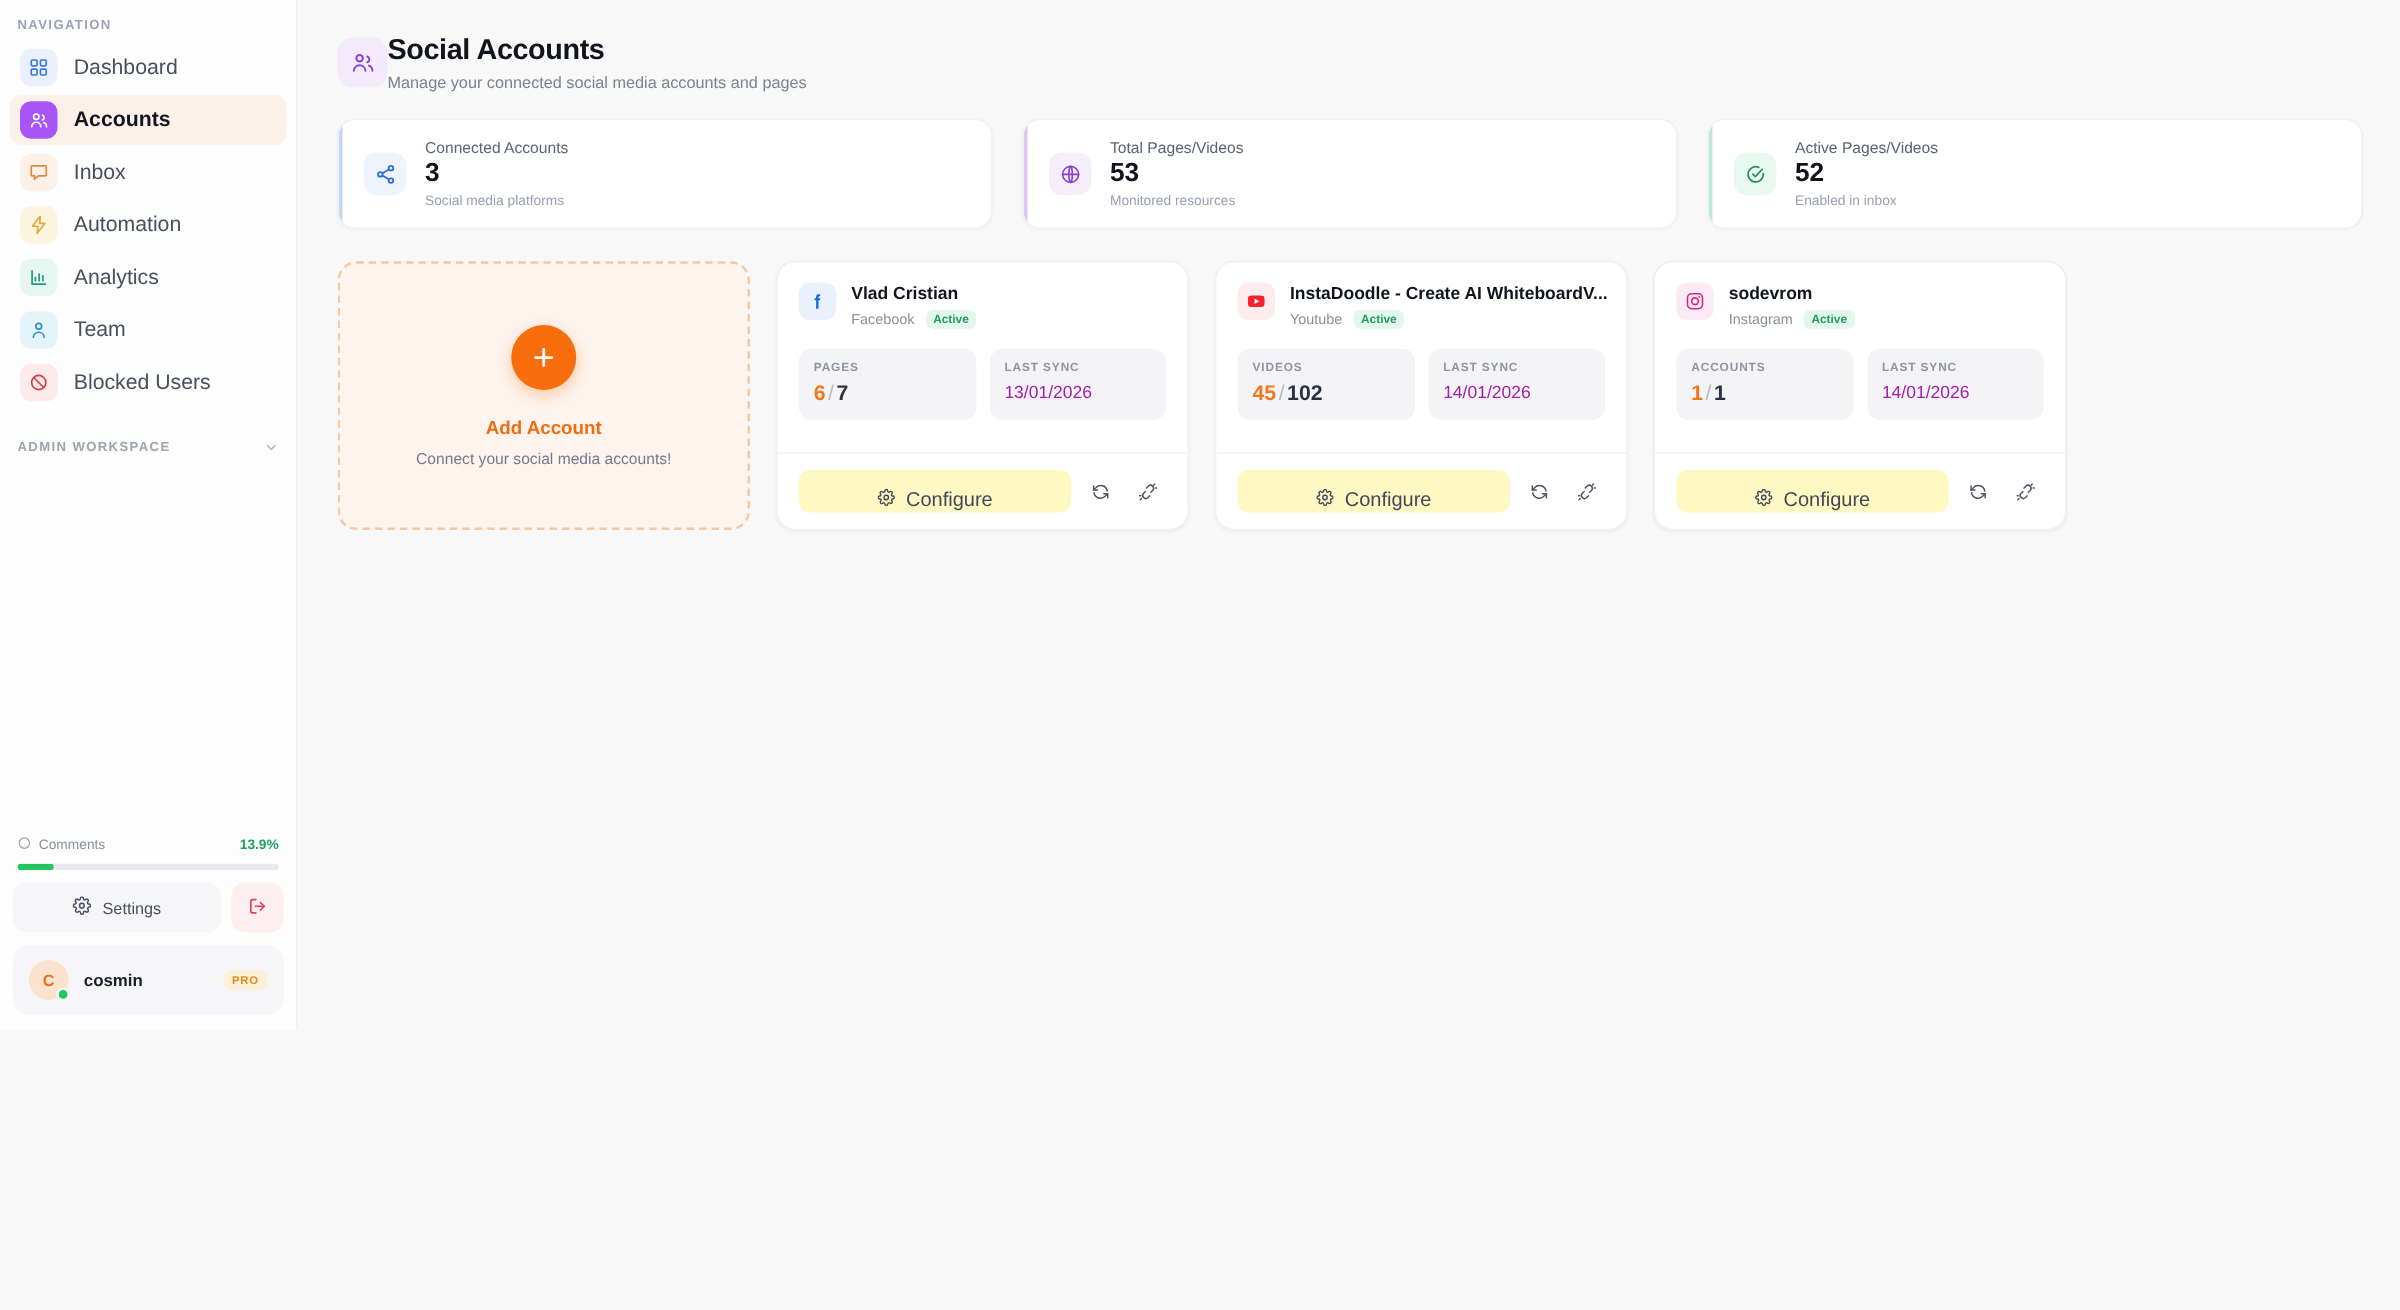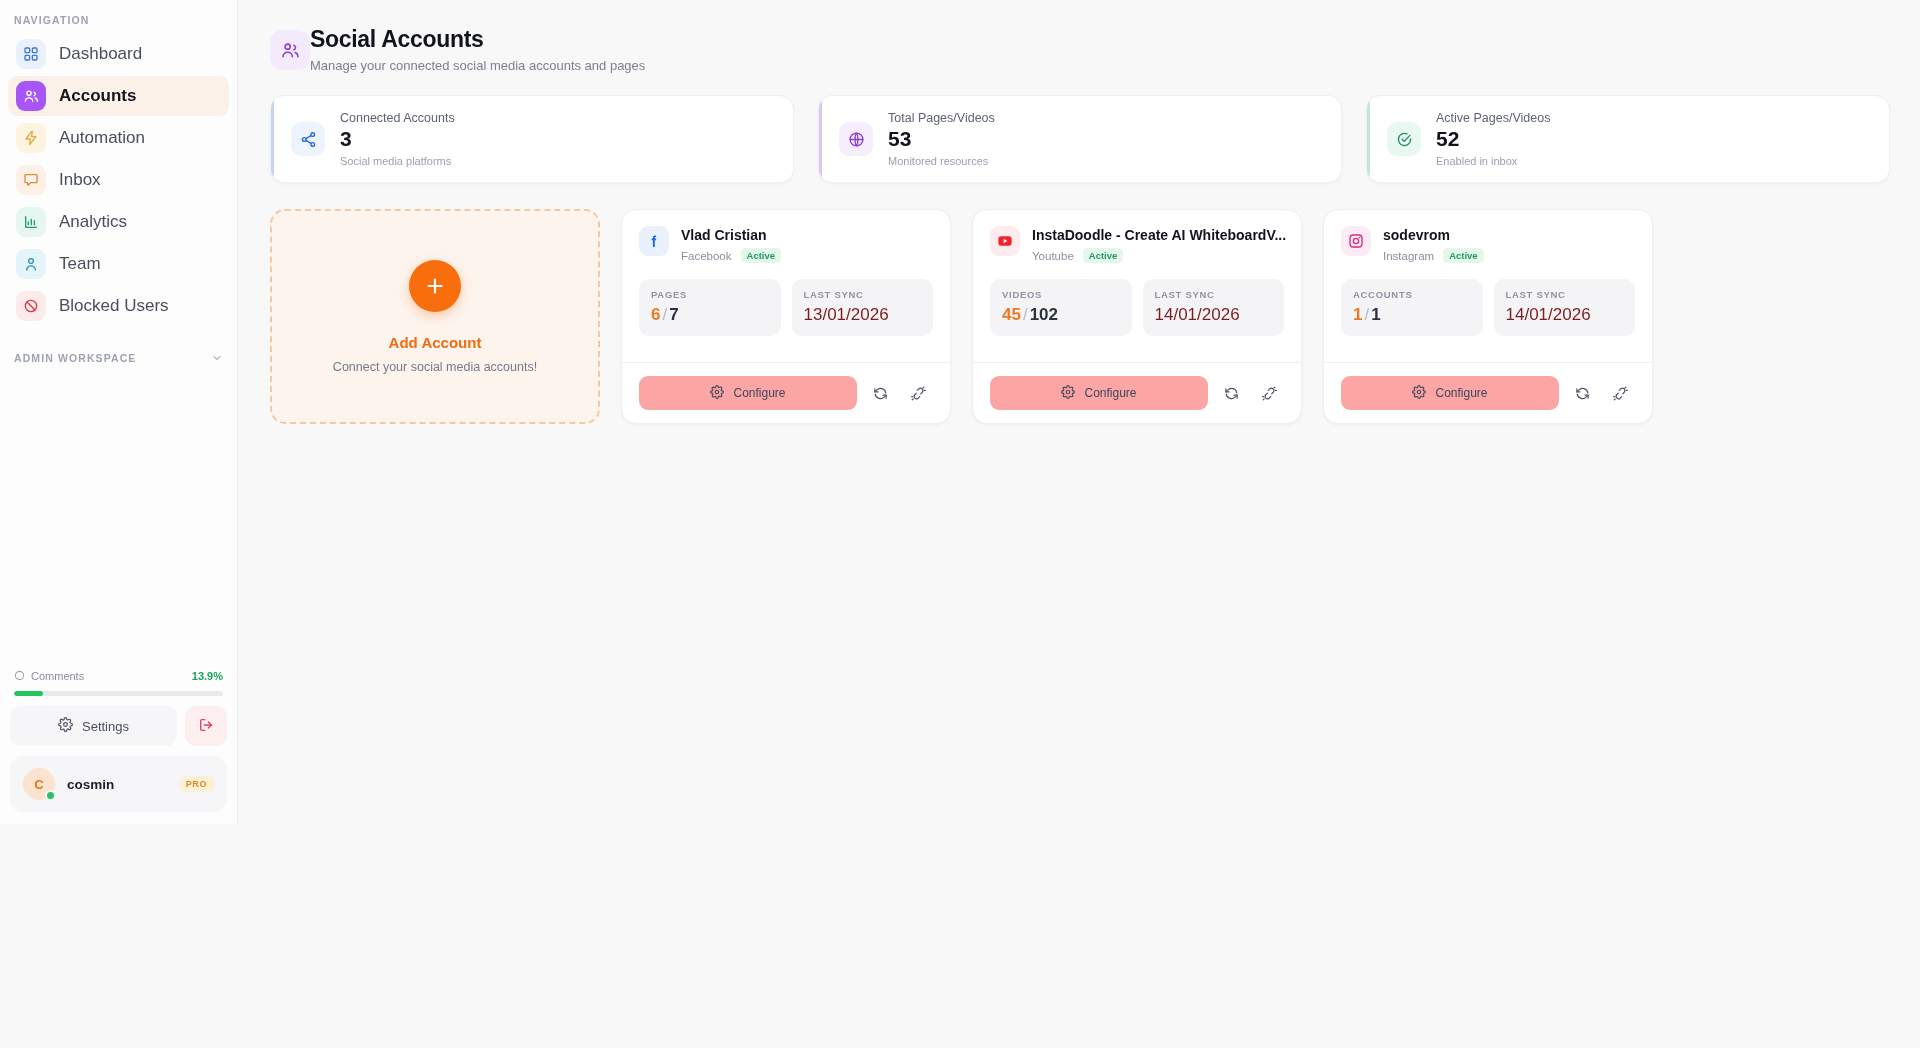--- a/index.html
+++ b/index.html
@@ -193,30 +193,30 @@
     background: #e4f7ec; border-radius: 5px; padding: 2px 6px;
   }
 
   .acct-stats { display: flex; gap: 11px; margin-top: 16px; }
   .mini-stat { flex: 1 1 0; background: #f4f4f6; border-radius: 10px; padding: 10px 12px 11px 12px; }
   .mini-label { font-size: 9.5px; font-weight: 700; letter-spacing: .7px; color: #9094a1; text-transform: uppercase; }
   .mini-value { font-size: 17px; margin-top: 5px; color: #3a3f4d; }
   .mini-value .hl { color: #f07820; font-weight: 700; }
   .mini-value .sep { color: #b6bac4; margin: 0 2px; }
   .mini-value .tot { font-weight: 700; color: #2d3240; }
-  .mini-date { font-size: 17px; margin-top: 5px; color: #7f1d1d; }
+  .mini-date { font-size: 14px; margin-top: 5px; color: #a21caf; }
 
   .acct-foot-spacer { flex: 1 1 auto; }
   .acct-divider { height: 1px; background: #f0f0f3; margin: 0 -17px; }
   .acct-actions { display: flex; align-items: center; gap: 8px; padding: 13px 0; }
   .configure-btn {
-    flex: 1 1 auto; height: 34px; border-radius: 9px; background: #fca5a5;
+    flex: 1 1 auto; height: 34px; border-radius: 9px; background: #fef9c3;
     border: none; cursor: pointer; font-family: inherit;
-    display: flex; align-items: center; justify-content: center; gap: 9px;
-    font-size: 12px; color: #42475a;
+    display: flex; align-items: flex-end; justify-content: center; gap: 9px;
+    font-size: 16px; color: #42475a;
   }
   .configure-btn svg { width: 14px; height: 14px; }
   .icon-btn {
     width: 30px; height: 30px; border: none; background: transparent;
     display: flex; align-items: center; justify-content: center;
     cursor: pointer; color: #4e5362; border-radius: 8px;
   }
   .icon-btn svg { width: 15px; height: 15px; }
 </style>
 </head>
@@ -248,35 +248,35 @@
               <circle cx="9" cy="8" r="3.2"></circle>
               <path d="M3.5 20c0-3.1 2.5-5.3 5.5-5.3s5.5 2.2 5.5 5.3"></path>
               <path d="M16.5 6.2a3 3 0 0 1 0 5.6"></path>
               <path d="M18 14.9c2 .7 3.4 2.6 3.4 5.1"></path>
             </svg>
         </span>
         <span class="nav-label">Accounts</span>
       </div>
 
       <div class="nav-item">
+        <span class="nav-icon" style="background:#fdf0e6;color:#e08a3c">
+          <svg viewBox="0 0 24 24" fill="none" stroke="currentColor" stroke-width="2" stroke-linecap="round" stroke-linejoin="round">
+              <path d="M20 4H4a1 1 0 0 0-1 1v10a1 1 0 0 0 1 1h3v4l4.5-4H20a1 1 0 0 0 1-1V5a1 1 0 0 0-1-1z"></path>
+            </svg>
+        </span>
+        <span class="nav-label">Inbox</span>
+      </div>
+
+      <div class="nav-item">
         <span class="nav-icon" style="background:#fdf4e0;color:#e0a93c">
           <svg viewBox="0 0 24 24" fill="none" stroke="currentColor" stroke-width="2" stroke-linecap="round" stroke-linejoin="round">
               <path d="M13 2 4.5 13.5H11l-1 8.5L19.5 10H13l.9-8z"></path>
             </svg>
         </span>
         <span class="nav-label">Automation</span>
-      </div>
-
-      <div class="nav-item">
-        <span class="nav-icon" style="background:#fdf0e6;color:#e08a3c">
-          <svg viewBox="0 0 24 24" fill="none" stroke="currentColor" stroke-width="2" stroke-linecap="round" stroke-linejoin="round">
-              <path d="M20 4H4a1 1 0 0 0-1 1v10a1 1 0 0 0 1 1h3v4l4.5-4H20a1 1 0 0 0 1-1V5a1 1 0 0 0-1-1z"></path>
-            </svg>
-        </span>
-        <span class="nav-label">Inbox</span>
       </div>
 
       <div class="nav-item">
         <span class="nav-icon" style="background:#e6f7f1;color:#1f9c78">
           <svg viewBox="0 0 24 24" fill="none" stroke="currentColor" stroke-width="2" stroke-linecap="round" stroke-linejoin="round">
               <path d="M4 4v16h16"></path>
               <path d="M8 16v-4"></path>
               <path d="M12.5 16V8"></path>
               <path d="M17 16v-6"></path>
             </svg>

